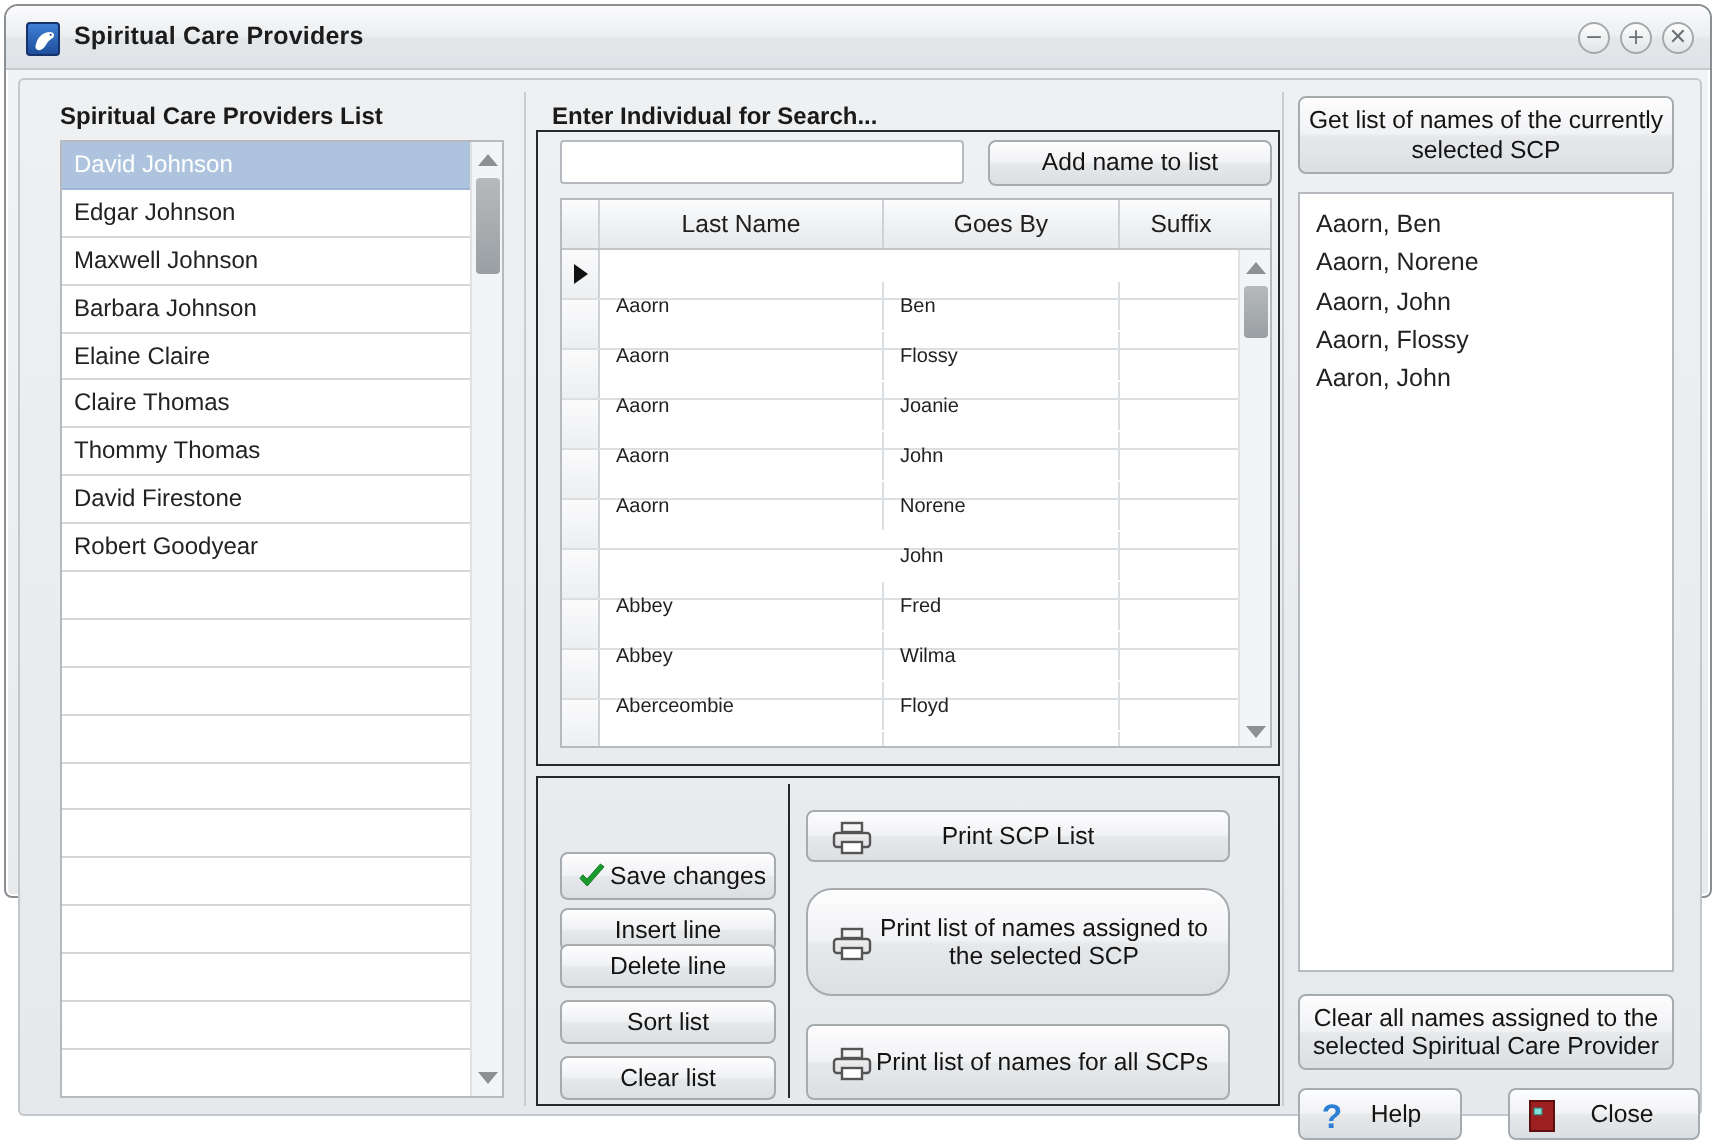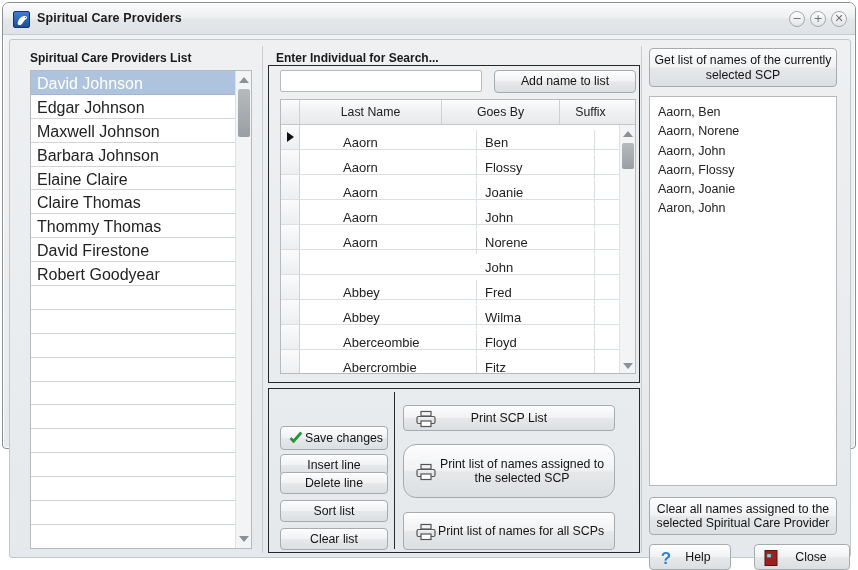--- a/index.html
+++ b/index.html
@@ -103,21 +103,21 @@
     background: #ffffff;
     border: 1px solid #b6babe;
     overflow: hidden;
   }
   .scp-rows { position:absolute; left:0; top:0; width: 205px; }
   .scp-row {
     height: 23.9px;
     box-sizing: border-box;
     border-bottom: 1px solid #d2d5d8;
     padding: 4px 0 0 6px;
-    font-size: 16px;
+    font-size: 12px;
     color: #222;
     white-space: nowrap;
     overflow: hidden;
   }
   .scp-row.selected {
     background: #aec4de;
     color: #ffffff;
     border-bottom-color: #9fb7d4;
   }
   .scp-row.blank { color: transparent; }
@@ -239,27 +239,27 @@
     background: linear-gradient(180deg,#fbfbfc 0%, #eceef0 100%);
     border-right: 1px solid #cfd2d5;
     box-sizing: border-box;
     display:flex; align-items:center; justify-content:center;
   }
   .tri-right {
     width:0;height:0;border-top:5px solid transparent;border-bottom:5px solid transparent;
     border-left:7px solid #111;
   }
   .g-cell {
-    position:absolute; top:5px; height: 100%;
+    position:absolute; top:16px; height: 100%;
     display:flex; align-items:center;
     padding-left: 8px;
     box-sizing: border-box;
-    font-size: 13px; color: #222;
+    font-size: 10px; color: #222;
     border-right: 1px solid #dcdfe2;
-    white-space: nowrap; overflow: hidden; margin-left: 35px;
+    white-space: nowrap; overflow: hidden;
   }
 
   
   .names-box {
     position:absolute;
     box-sizing: border-box;
     background:#ffffff;
     border: 1px solid #b6babe;
     overflow:hidden;
     padding: 6px 0 0 8px;
@@ -491,21 +491,20 @@
         <span class="lbl">Get list of names of the currently
 selected SCP</span>
       </div>
 
       <div class="names-box" style="left:639px; top:56px; width:188px; height:390px;">
         <div id="names-rows">
             <div class="name-item">Aaorn, Ben</div>
             <div class="name-item">Aaorn, Norene</div>
             <div class="name-item">Aaorn, John</div>
             <div class="name-item">Aaorn, Flossy</div>
-            <div class="name-item">Aaorn, Joanie</div>
             <div class="name-item">Aaron, John</div>
           </div>
       </div>
 
       <div class="btn" style="left:639px; top:457px; width:188px; height:38px;">
         <span class="lbl">Clear all names assigned to the
 selected Spiritual Care Provider</span>
       </div>
 
       <div class="btn" style="left:639px; top:504px; width:82px; height:26px;">

